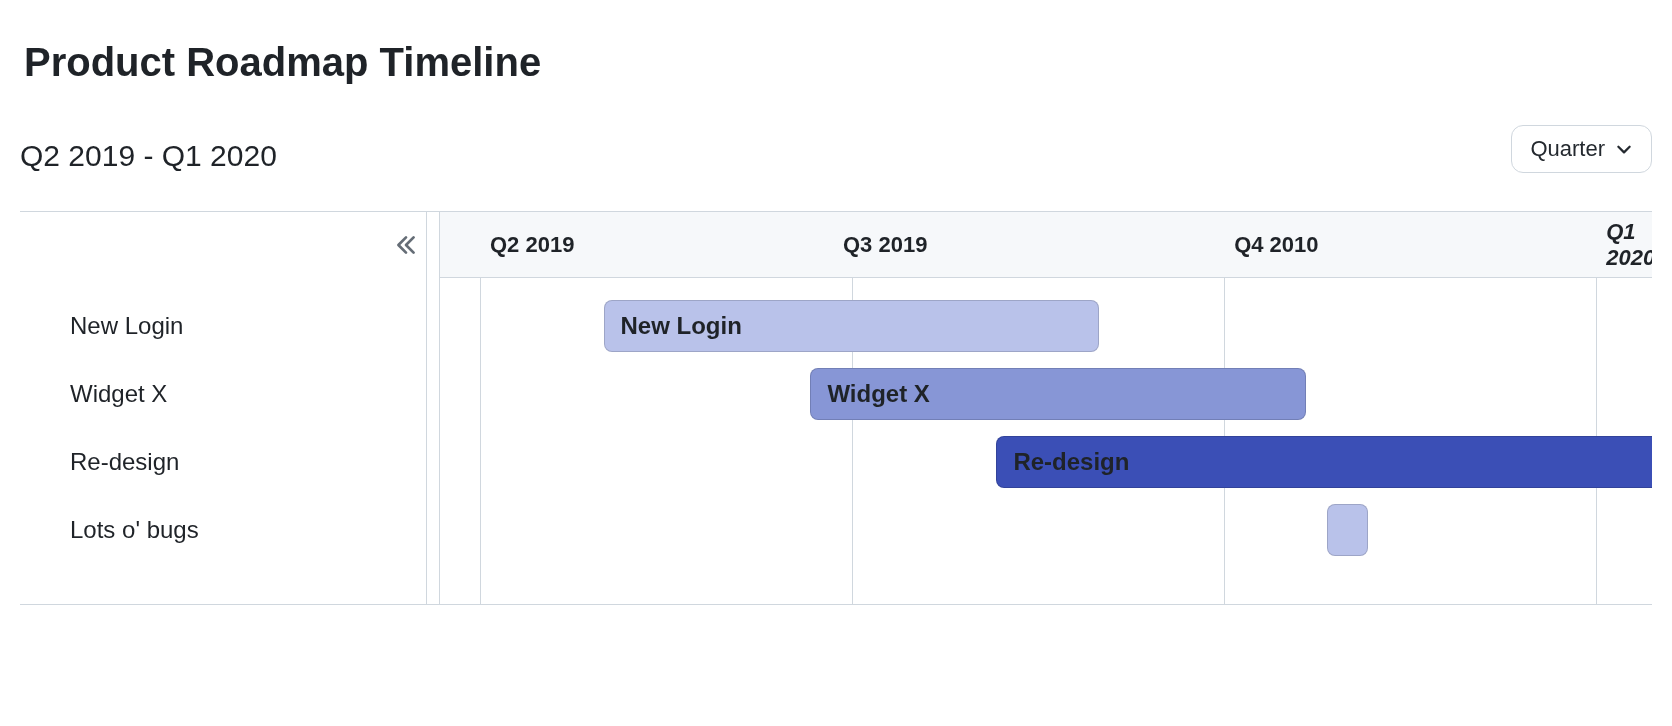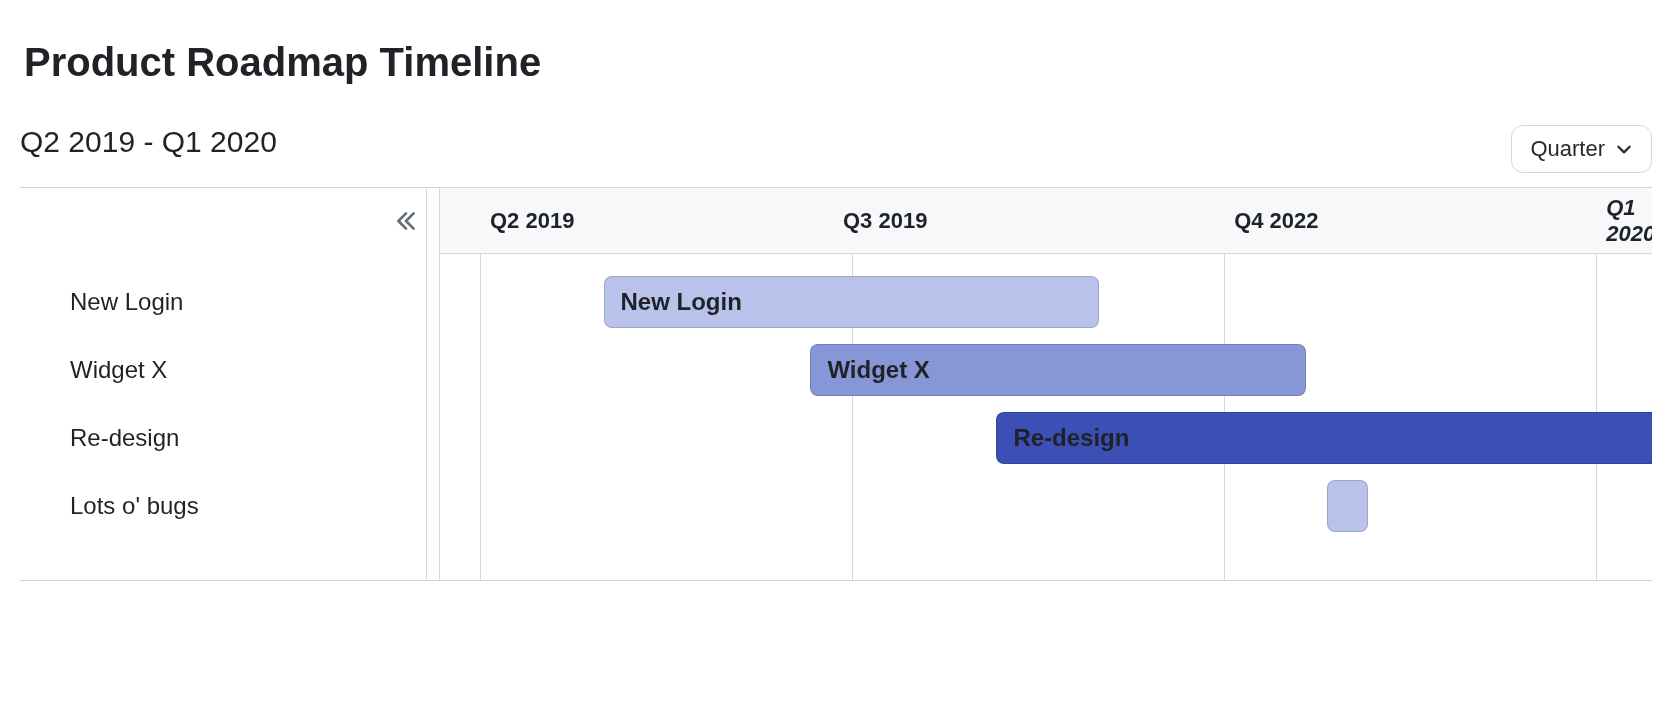--- a/index.html
+++ b/index.html
@@ -12,22 +12,22 @@
     width: 1672px;
   }
   .page-title {
     font-size: 40px;
     font-weight: 700;
     margin: 20px 0 40px 4px;
   }
   .subheader-row {
     display: flex;
     justify-content: space-between;
-    align-items: flex-start;
-    margin-bottom: 14px;
+    align-items: flex-end;
+    margin-bottom: 38px;
     gap: 44px;
   }
   .subtitle {
     font-size: 30px;
     font-weight: 500;
     color: #1f2328;
   }
   .zoom-select {
     display: inline-flex;
     align-items: center;
@@ -166,21 +166,21 @@
         <div class="sidebar-row">Widget X</div>
         <div class="sidebar-row">Re-design</div>
         <div class="sidebar-row">Lots o' bugs</div>
       </div>
   </div>
 
   <div class="timeline">
     <div class="timeline-header" id="timeline-header">
         <div class="quarter-label" style="left: 40px;">Q2 2019</div>
         <div class="quarter-label" style="left: 393px; text-align: center;">Q3 2019</div>
-        <div class="quarter-label" style="left: 784.127px;">Q4 2022</div>
+        <div class="quarter-label" style="left: 784.127px;">Q4 2010</div>
         <div class="quarter-label" style="left: 1156.19px; font-style: italic;">Q1 2020</div>
       </div>
     <div id="timeline-gridlines">
         <div class="gridline" style="left: 40px; top: 66px; bottom: 0px; position: absolute;"></div>
         <div class="gridline" style="left: 412.063px; top: 66px; bottom: 0px; position: absolute;"></div>
         <div class="gridline" style="left: 784.127px; top: 66px; bottom: 0px; position: absolute;"></div>
         <div class="gridline" style="left: 1156.19px; top: 66px; bottom: 0px; position: absolute;"></div>
       </div>
     <div class="timeline-body" id="timeline-body">
         <div class="track-row">

